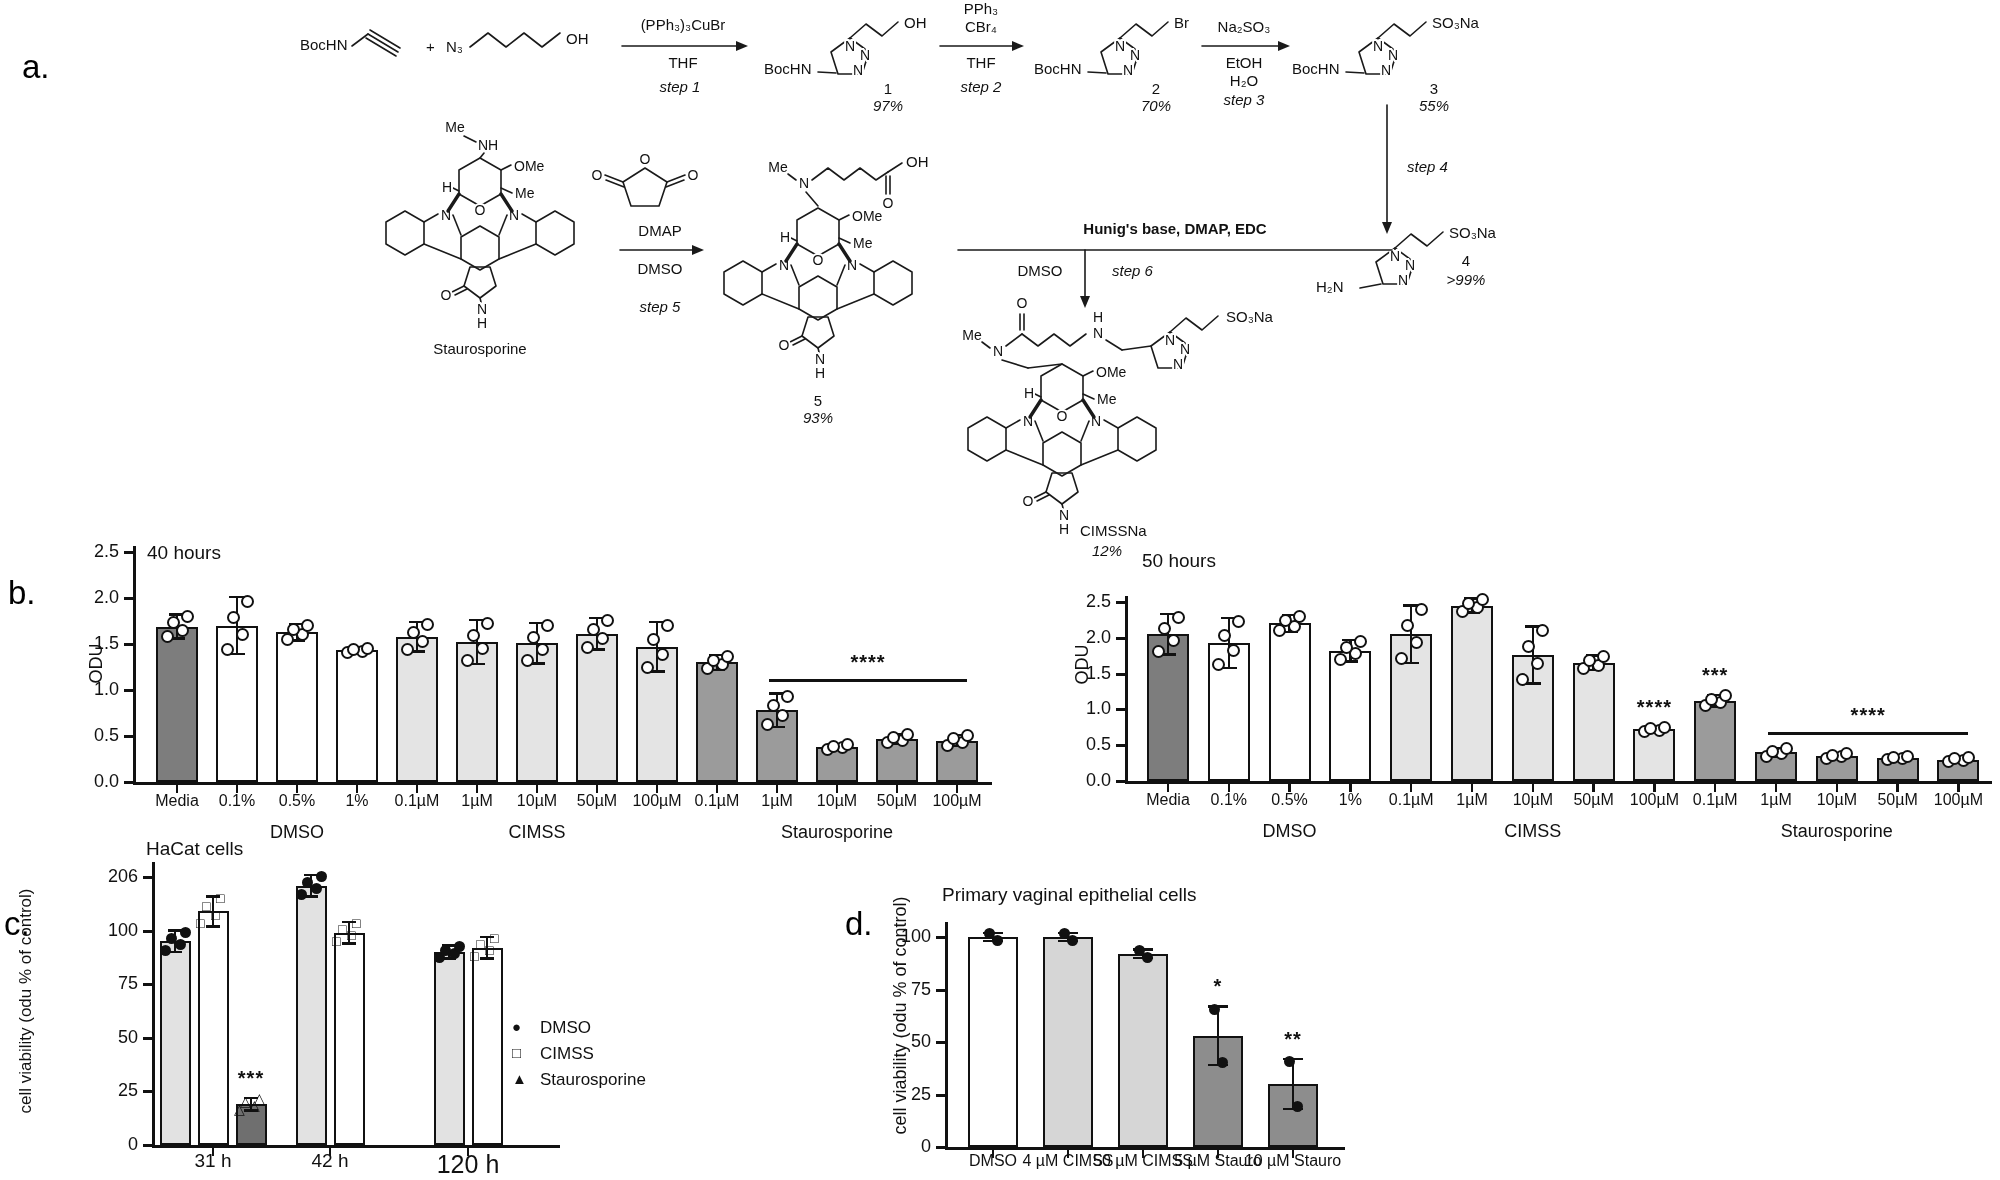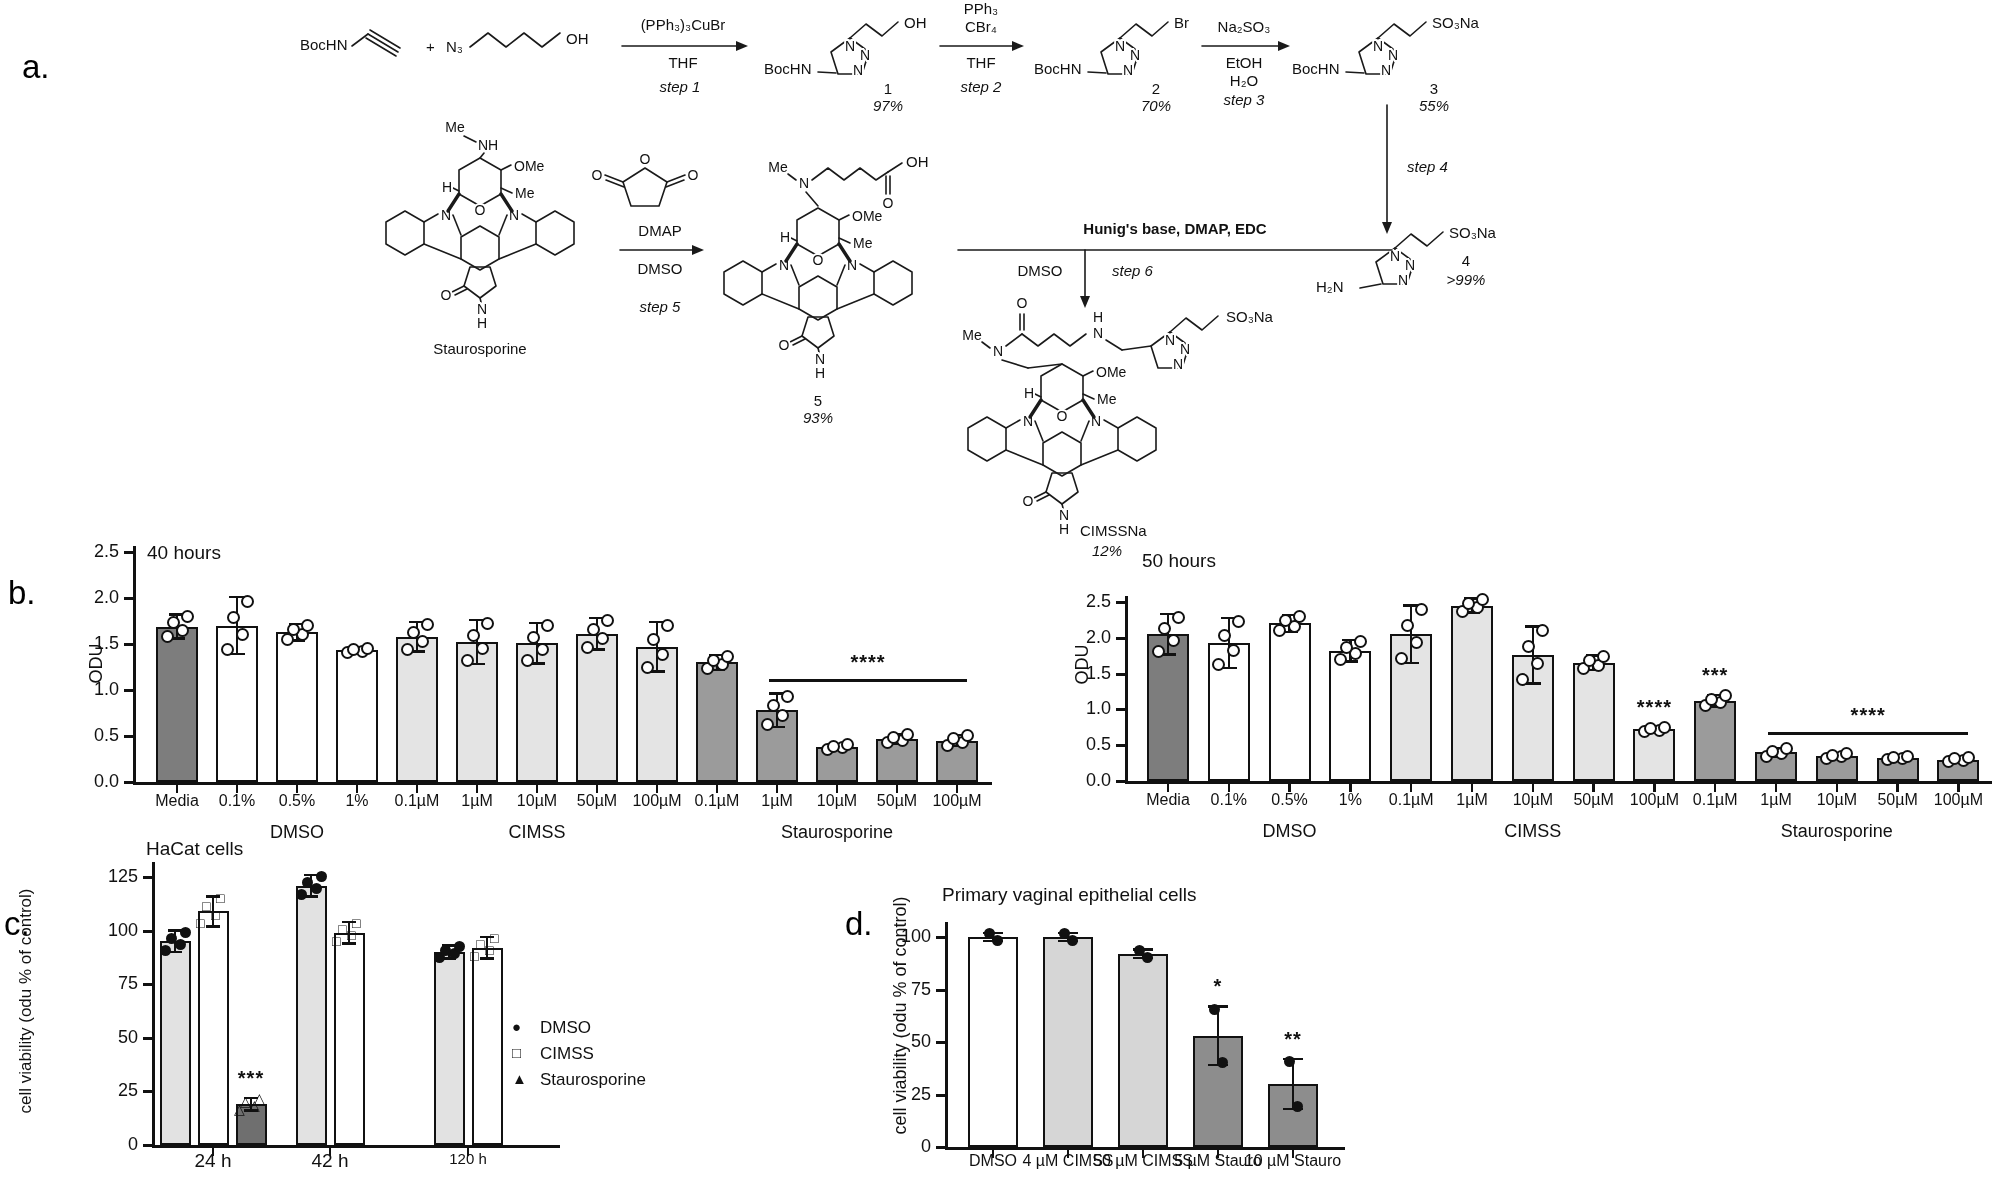--- a/index.html
+++ b/index.html
@@ -548,21 +548,21 @@
     <div class="abs" style="left: 86px; top: 1134px; width: 52px; text-align: right; font-size: 18px;">0</div>
     <div class="abs" style="left: 143px; top: 1090.4px; width: 9px; height: 3px; background: rgb(17, 17, 17);"></div>
     <div class="abs" style="left: 86px; top: 1080.4px; width: 52px; text-align: right; font-size: 18px;">25</div>
     <div class="abs" style="left: 143px; top: 1036.8px; width: 9px; height: 3px; background: rgb(17, 17, 17);"></div>
     <div class="abs" style="left: 86px; top: 1026.8px; width: 52px; text-align: right; font-size: 18px;">50</div>
     <div class="abs" style="left: 143px; top: 983.2px; width: 9px; height: 3px; background: rgb(17, 17, 17);"></div>
     <div class="abs" style="left: 86px; top: 973.2px; width: 52px; text-align: right; font-size: 18px;">75</div>
     <div class="abs" style="left: 143px; top: 929.6px; width: 9px; height: 3px; background: rgb(17, 17, 17);"></div>
     <div class="abs" style="left: 86px; top: 919.6px; width: 52px; text-align: right; font-size: 18px;">100</div>
     <div class="abs" style="left: 143px; top: 876px; width: 9px; height: 3px; background: rgb(17, 17, 17);"></div>
-    <div class="abs" style="left: 86px; top: 866px; width: 52px; text-align: right; font-size: 18px;">125</div>
+    <div class="abs" style="left: 86px; top: 866px; width: 52px; text-align: right; font-size: 18px;">206</div>
     <div class="abs" style="left: 146px; top: 838px; font-size: 19px; white-space: nowrap;">HaCat cells</div>
     <div class="abs" style="left: -124px; top: 991px; width: 300px; text-align: center; font-size: 17px; transform: rotate(-90deg); white-space: nowrap;">cell viability (odu % of control)</div>
     <div class="abs" style="left: 159.5px; top: 941.32px; width: 31px; height: 203.68px; background: rgb(226, 226, 226); border: 2.5px solid rgb(17, 17, 17); box-sizing: border-box; z-index: 1;"></div>
     <div class="abs" style="left: 173.75px; top: 930.6px; width: 2.5px; height: 21.44px; background: rgb(17, 17, 17); z-index: 2;"></div>
     <div class="abs" style="left: 168px; top: 929.35px; width: 14px; height: 2.5px; background: rgb(17, 17, 17); z-index: 2;"></div>
     <div class="abs" style="left: 168px; top: 950.79px; width: 14px; height: 2.5px; background: rgb(17, 17, 17); z-index: 2;"></div>
     <div class="abs" style="left: 159.5px; top: 944.932px; width: 11px; height: 11px; border-radius: 50%; background: rgb(17, 17, 17); z-index: 3;"></div>
     <div class="abs" style="left: 174.5px; top: 939.036px; width: 11px; height: 11px; border-radius: 50%; background: rgb(17, 17, 17); z-index: 3;"></div>
     <div class="abs" style="left: 165.5px; top: 932.604px; width: 11px; height: 11px; border-radius: 50%; background: rgb(17, 17, 17); z-index: 3;"></div>
     <div class="abs" style="left: 179.5px; top: 926.708px; width: 11px; height: 11px; border-radius: 50%; background: rgb(17, 17, 17); z-index: 3;"></div>
@@ -577,21 +577,21 @@
     <div class="abs" style="left: 235.5px; top: 1104.26px; width: 31px; height: 40.736px; background: rgb(111, 111, 111); border: 2.5px solid rgb(17, 17, 17); box-sizing: border-box; z-index: 1;"></div>
     <div class="abs" style="left: 249.75px; top: 1097.83px; width: 2.5px; height: 12.864px; background: rgb(17, 17, 17); z-index: 2;"></div>
     <div class="abs" style="left: 244px; top: 1096.58px; width: 14px; height: 2.5px; background: rgb(17, 17, 17); z-index: 2;"></div>
     <div class="abs" style="left: 244px; top: 1109.45px; width: 14px; height: 2.5px; background: rgb(17, 17, 17); z-index: 2;"></div>
     <div class="abs" style="left: 234px; top: 1100.73px; font-size: 14px; z-index: 3;">△</div>
     <div class="abs" style="left: 249px; top: 1097.19px; font-size: 14px; z-index: 3;">△</div>
     <div class="abs" style="left: 240px; top: 1093.33px; font-size: 14px; z-index: 3;">△</div>
     <div class="abs" style="left: 254px; top: 1089.8px; font-size: 14px; z-index: 3;">△</div>
     <div class="abs" style="left: 206px; top: 1066.83px; width: 90px; text-align: center; font-size: 20px; font-weight: 700; letter-spacing: 1px; z-index: 4;">***</div>
     <div class="abs" style="left: 211.75px; top: 1148px; width: 2.5px; height: 8px; background: rgb(17, 17, 17);"></div>
-    <div class="abs" style="left: 153px; top: 1150px; width: 120px; text-align: center; font-size: 19px;">24 h</div>
+    <div class="abs" style="left: 153px; top: 1150px; width: 120px; text-align: center; font-size: 19px;">31 h</div>
     <div class="abs" style="left: 295.5px; top: 885.576px; width: 31px; height: 259.424px; background: rgb(226, 226, 226); border: 2.5px solid rgb(17, 17, 17); box-sizing: border-box; z-index: 1;"></div>
     <div class="abs" style="left: 309.75px; top: 874.856px; width: 2.5px; height: 21.44px; background: rgb(17, 17, 17); z-index: 2;"></div>
     <div class="abs" style="left: 304px; top: 873.606px; width: 14px; height: 2.5px; background: rgb(17, 17, 17); z-index: 2;"></div>
     <div class="abs" style="left: 304px; top: 895.046px; width: 14px; height: 2.5px; background: rgb(17, 17, 17); z-index: 2;"></div>
     <div class="abs" style="left: 295.5px; top: 889.188px; width: 11px; height: 11px; border-radius: 50%; background: rgb(17, 17, 17); z-index: 3;"></div>
     <div class="abs" style="left: 310.5px; top: 883.292px; width: 11px; height: 11px; border-radius: 50%; background: rgb(17, 17, 17); z-index: 3;"></div>
     <div class="abs" style="left: 301.5px; top: 876.86px; width: 11px; height: 11px; border-radius: 50%; background: rgb(17, 17, 17); z-index: 3;"></div>
     <div class="abs" style="left: 315.5px; top: 870.964px; width: 11px; height: 11px; border-radius: 50%; background: rgb(17, 17, 17); z-index: 3;"></div>
     <div class="abs" style="left: 333.5px; top: 932.744px; width: 31px; height: 212.256px; background: rgb(255, 255, 255); border: 2.5px solid rgb(17, 17, 17); box-sizing: border-box; z-index: 1;"></div>
     <div class="abs" style="left: 347.75px; top: 922.024px; width: 2.5px; height: 21.44px; background: rgb(17, 17, 17); z-index: 2;"></div>
@@ -613,21 +613,21 @@
     <div class="abs" style="left: 453.5px; top: 941.073px; width: 11px; height: 11px; border-radius: 50%; background: rgb(17, 17, 17); z-index: 3;"></div>
     <div class="abs" style="left: 471.5px; top: 947.752px; width: 31px; height: 197.248px; background: rgb(255, 255, 255); border: 2.5px solid rgb(17, 17, 17); box-sizing: border-box; z-index: 1;"></div>
     <div class="abs" style="left: 485.75px; top: 937.032px; width: 2.5px; height: 21.44px; background: rgb(17, 17, 17); z-index: 2;"></div>
     <div class="abs" style="left: 480px; top: 935.782px; width: 14px; height: 2.5px; background: rgb(17, 17, 17); z-index: 2;"></div>
     <div class="abs" style="left: 480px; top: 957.222px; width: 14px; height: 2.5px; background: rgb(17, 17, 17); z-index: 2;"></div>
     <div class="abs" style="left: 470px; top: 947.864px; font-size: 14px; z-index: 3;">□</div>
     <div class="abs" style="left: 485px; top: 941.968px; font-size: 14px; z-index: 3;">□</div>
     <div class="abs" style="left: 476px; top: 935.536px; font-size: 14px; z-index: 3;">□</div>
     <div class="abs" style="left: 490px; top: 929.64px; font-size: 14px; z-index: 3;">□</div>
     <div class="abs" style="left: 466.75px; top: 1148px; width: 2.5px; height: 8px; background: rgb(17, 17, 17);"></div>
-    <div class="abs" style="left: 408px; top: 1150px; width: 120px; text-align: center; font-size: 15px;">120 h</div>
+    <div class="abs" style="left: 408px; top: 1150px; width: 120px; text-align: center; font-size: 25px;">120 h</div>
     <div class="abs" style="left: 512px; top: 1018px; font-size: 15px;">●</div>
     <div class="abs" style="left: 540px; top: 1018px; font-size: 17px;">DMSO</div>
     <div class="abs" style="left: 512px; top: 1044px; font-size: 15px;">□</div>
     <div class="abs" style="left: 540px; top: 1044px; font-size: 17px;">CIMSS</div>
     <div class="abs" style="left: 512px; top: 1070px; font-size: 15px;">▲</div>
     <div class="abs" style="left: 540px; top: 1070px; font-size: 17px;">Staurosporine</div>
     <div class="abs" style="left: 945px; top: 922px; width: 3px; height: 228px; background: rgb(17, 17, 17);"></div>
     <div class="abs" style="left: 945px; top: 1147px; width: 400px; height: 3px; background: rgb(17, 17, 17);"></div>
     <div class="abs" style="left: 936px; top: 1146px; width: 9px; height: 3px; background: rgb(17, 17, 17);"></div>
     <div class="abs" style="left: 879px; top: 1136px; width: 52px; text-align: right; font-size: 18px;">0</div>

